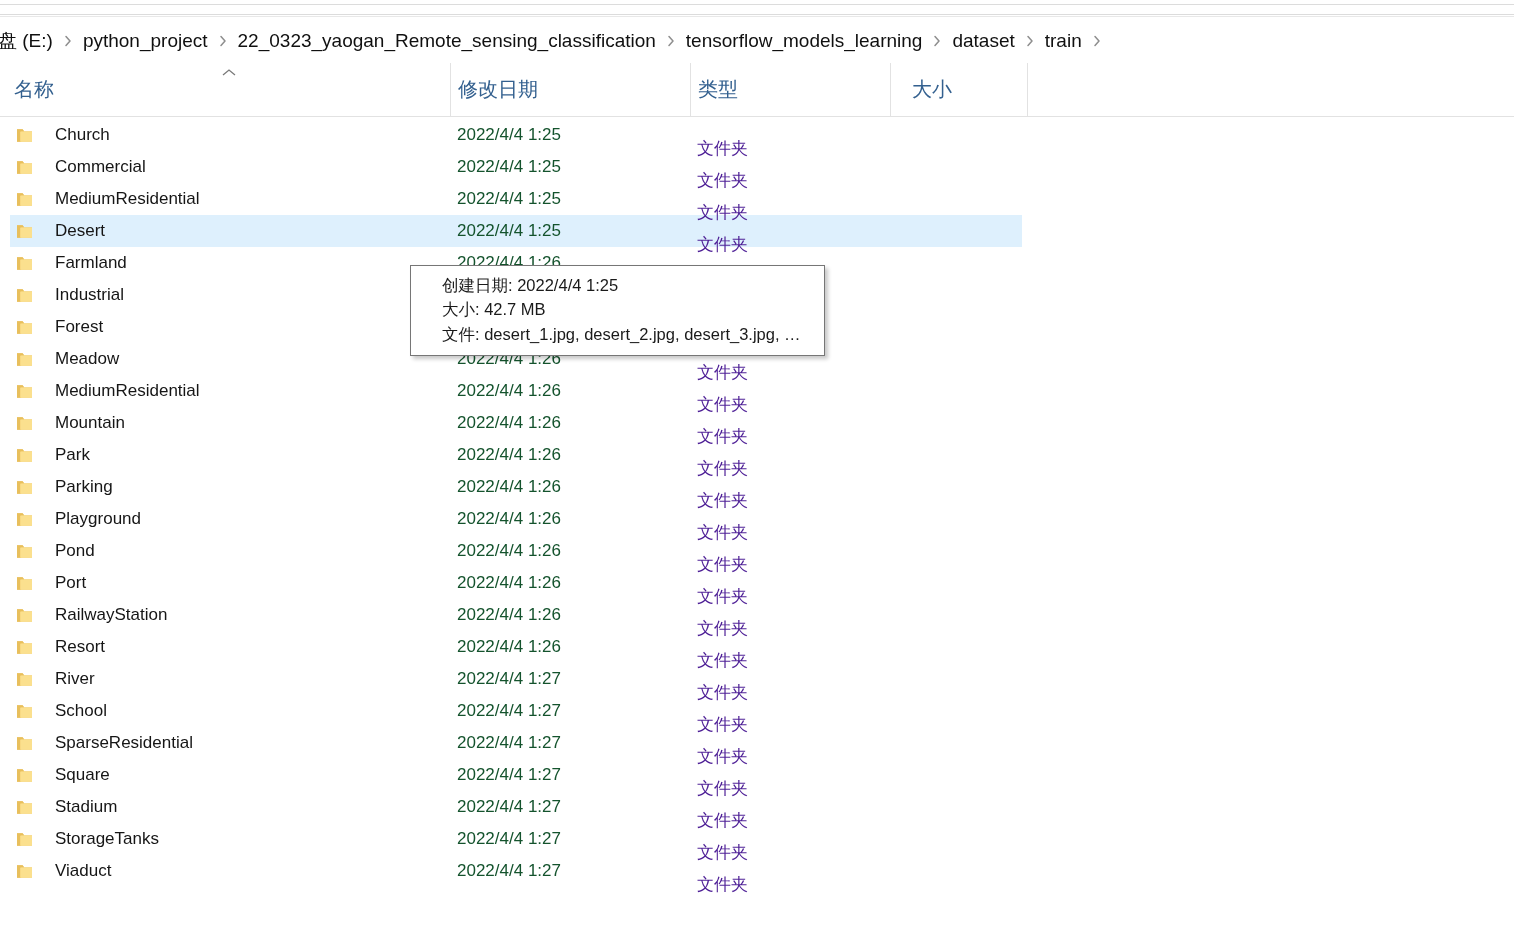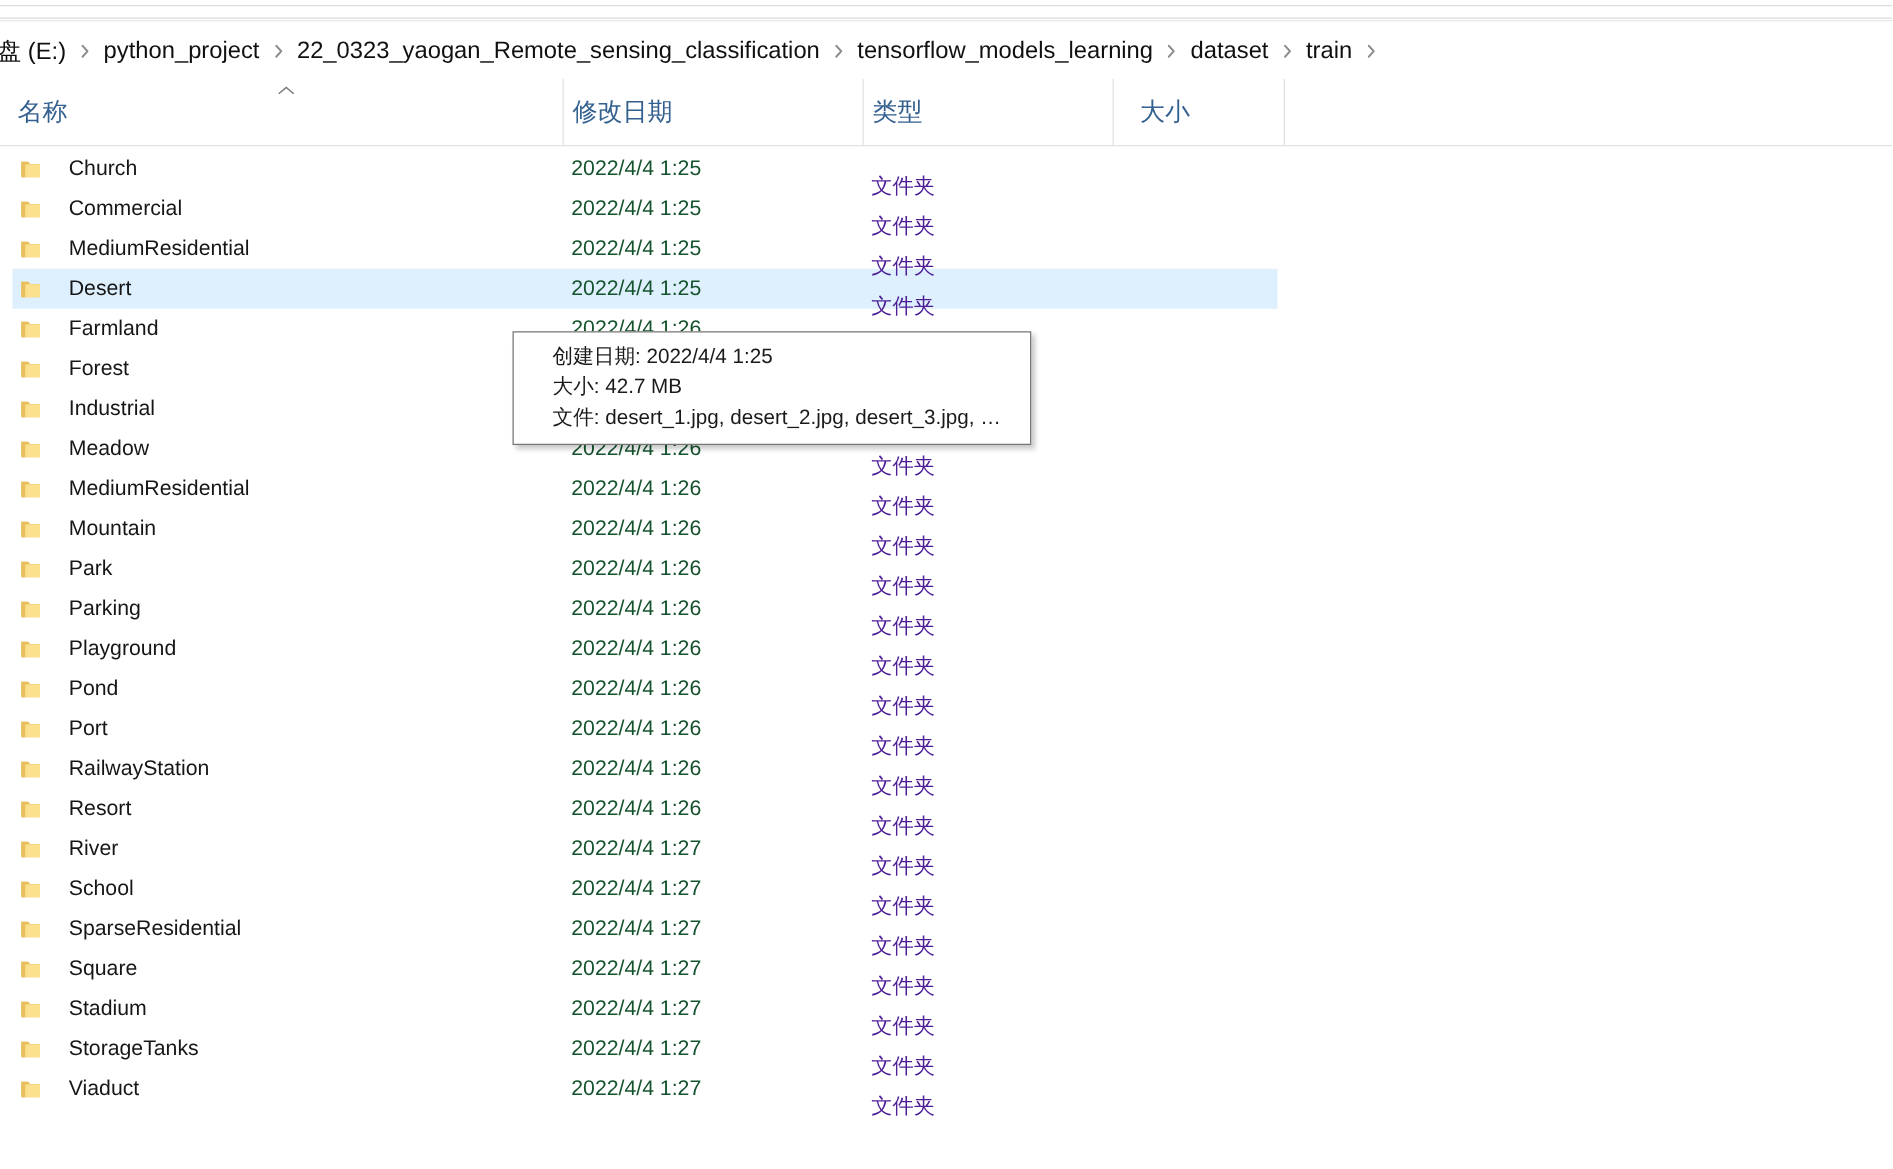--- a/index.html
+++ b/index.html
@@ -309,36 +309,36 @@
     </div>
     <div class="row">
       <div class="cell cell-name">
         <span>
           <svg class="folder-icon" viewBox="0 0 17 15" aria-hidden="true">
             <path d="M1 1.3 h5.6 l1.5 1.9 H16 v10.5 H1 Z" fill="#f2cf76"></path>
             <path d="M1 1.3 h5.6 l1.5 1.9 H5.2 V13.7 H1 Z" fill="#e8bf5c"></path>
             <path d="M4.2 3.6 H16 v10.1 H4.2 Z" fill="#fbe08e"></path>
           </svg>
         </span>
+        <span>Industrial</span>
+      </div>
+      <div class="cell cell-date">2022/4/4 1:26</div>
+      <div class="cell cell-type">文件夹</div>
+      <div class="cell cell-size"></div>
+    </div>
+    <div class="row">
+      <div class="cell cell-name">
+        <span>
+          <svg class="folder-icon" viewBox="0 0 17 15" aria-hidden="true">
+            <path d="M1 1.3 h5.6 l1.5 1.9 H16 v10.5 H1 Z" fill="#f2cf76"></path>
+            <path d="M1 1.3 h5.6 l1.5 1.9 H5.2 V13.7 H1 Z" fill="#e8bf5c"></path>
+            <path d="M4.2 3.6 H16 v10.1 H4.2 Z" fill="#fbe08e"></path>
+          </svg>
+        </span>
         <span>Forest</span>
-      </div>
-      <div class="cell cell-date">2022/4/4 1:26</div>
-      <div class="cell cell-type">文件夹</div>
-      <div class="cell cell-size"></div>
-    </div>
-    <div class="row">
-      <div class="cell cell-name">
-        <span>
-          <svg class="folder-icon" viewBox="0 0 17 15" aria-hidden="true">
-            <path d="M1 1.3 h5.6 l1.5 1.9 H16 v10.5 H1 Z" fill="#f2cf76"></path>
-            <path d="M1 1.3 h5.6 l1.5 1.9 H5.2 V13.7 H1 Z" fill="#e8bf5c"></path>
-            <path d="M4.2 3.6 H16 v10.1 H4.2 Z" fill="#fbe08e"></path>
-          </svg>
-        </span>
-        <span>Industrial</span>
       </div>
       <div class="cell cell-date">2022/4/4 1:26</div>
       <div class="cell cell-type">文件夹</div>
       <div class="cell cell-size"></div>
     </div>
     <div class="row">
       <div class="cell cell-name">
         <span>
           <svg class="folder-icon" viewBox="0 0 17 15" aria-hidden="true">
             <path d="M1 1.3 h5.6 l1.5 1.9 H16 v10.5 H1 Z" fill="#f2cf76"></path>

